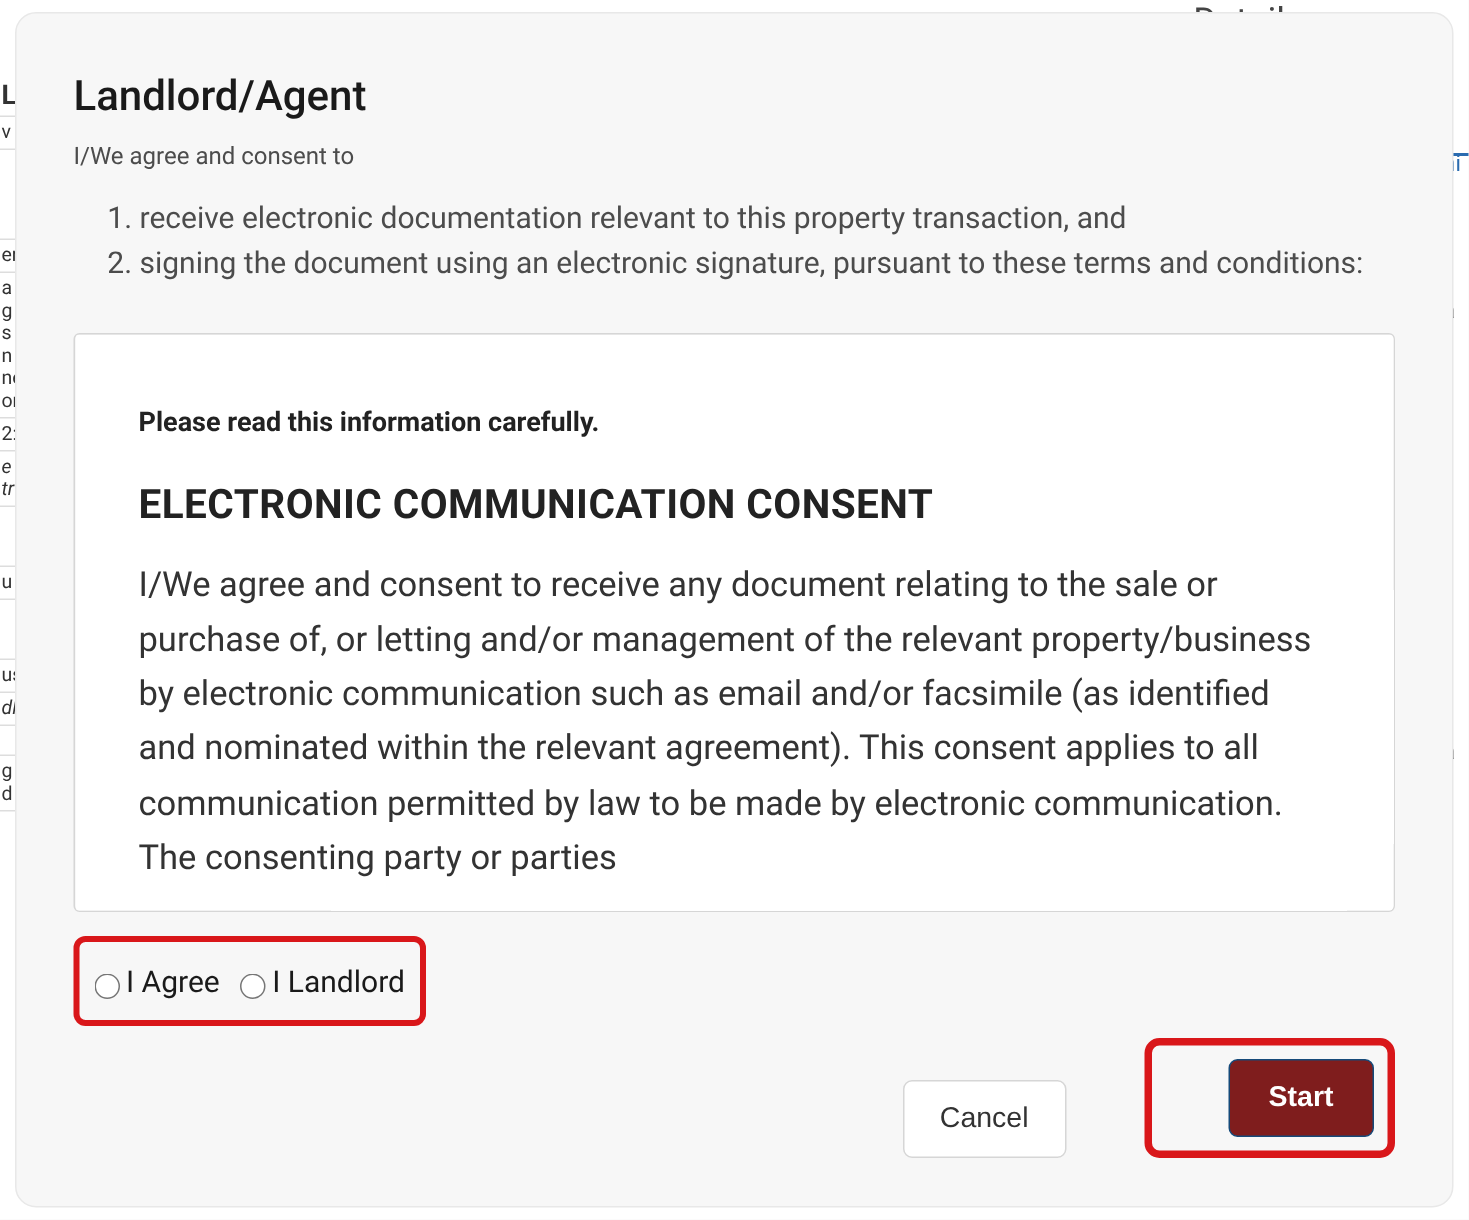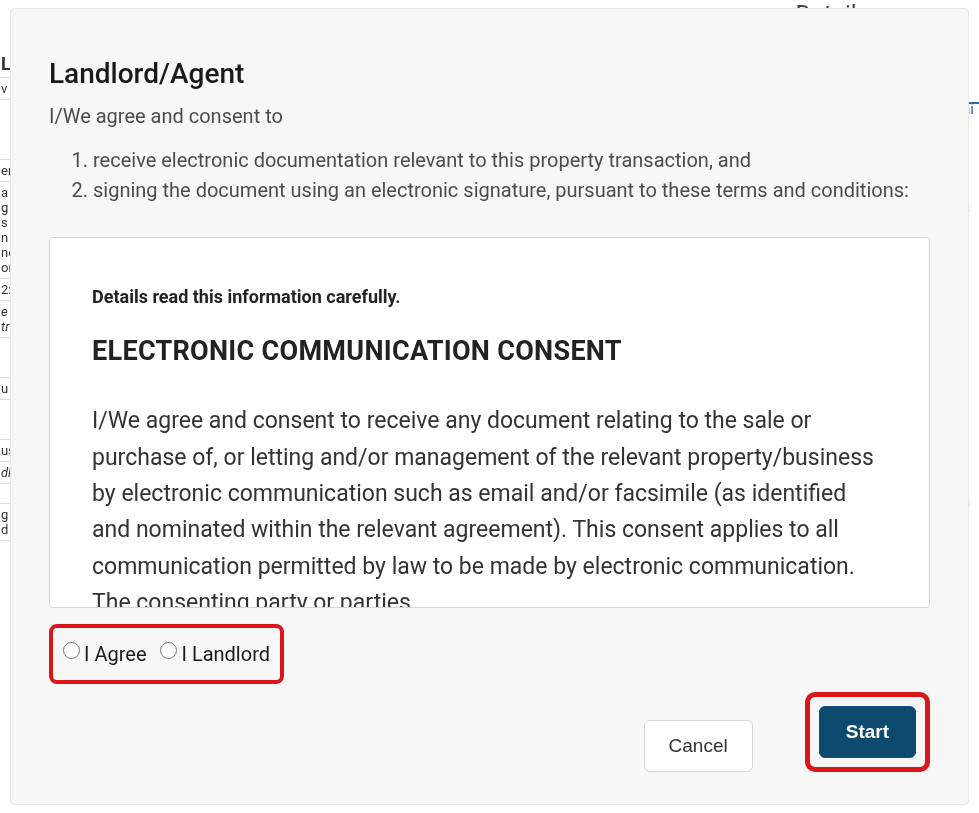--- a/index.html
+++ b/index.html
@@ -60,35 +60,35 @@
       padding: 40px 1px;
       white-space: nowrap;
     }
     .modal {
       position: absolute;
       left: 10px;
       right: 10px;
       top: 8px;
       bottom: 8px;
       background: #f7f7f7;
-      border-radius: 4px;
+      border-radius: 14px;
       border: 1px solid #e8e8e8;
       z-index: 10;
-      padding: 48px 38px 32px 38px;
+      padding: 38px 38px 32px 38px;
       display: flex;
       flex-direction: column;
     }
     .modal-title {
       font-size: 28px;
       font-weight: 500;
       color: #1a1a1a;
       margin-bottom: 14px;
     }
     .modal-subtitle {
-      font-size: 20px;
+      font-size: 16px;
       color: #4c4c4c;
       margin-bottom: 18px;
     }
     .consent-list {
       font-size: 20px;
       color: #4c4c4c;
       margin-bottom: 32px;
       padding-left: 44px;
       line-height: 1.48;
     }
@@ -122,21 +122,21 @@
     .terms-intro {
       font-size: 18px;
       font-weight: 700;
       color: #222;
       margin-bottom: 28px;
     }
     .terms-heading {
       font-size: 27px;
       font-weight: 700;
       color: #222;
-      margin-bottom: 36px;
+      margin-bottom: 20px;
       letter-spacing: 0.3px;
     }
     .terms-body {
       font-size: 23px;
       color: #333;
       line-height: 1.58;
     }
     .radio-row {
       display: inline-flex;
       align-items: center;
@@ -144,21 +144,21 @@
       padding: 14px 10px;
       border: 4px solid #d9171a;
       border-radius: 8px;
       margin-bottom: 8px;
       width: fit-content;
       font-size: 20px;
       color: #1a1a1a;
     }
     .radio-row label {
       display: inline-flex;
-      align-items: flex-start;
+      align-items: flex-end;
       gap: 4px;
       cursor: pointer;
     }
     .radio-row input[type="radio"] {
       width: 17px;
       height: 17px;
       cursor: pointer;
     }
     .button-row {
       display: flex;
@@ -176,28 +176,29 @@
       cursor: pointer;
       margin-right: 12px;
     }
     .start-wrap {
       border: 5px solid #d9171a;
       border-radius: 10px;
       padding: 9px;
       display: inline-block;
     }
     .start-button {
-      background: #0c4a6e;
+      background: #7f1d1d;
       border: 1px solid #154a7a;
       border-radius: 6px;
       padding: 14px 26px;
       font-size: 19px;
       font-weight: 600;
       color: #ffffff;
       cursor: pointer;
+      margin-left: 42px;
     }
     .bg-bold {
       font-weight: 700;
       font-size: 18px;
     }
     .bg-italic {
       font-style: italic;
     }
     .hr-line {
       position: absolute;
@@ -239,21 +240,21 @@
 </div>
 
 <div class="modal">
   <h1 class="modal-title">Landlord/Agent</h1>
   <p class="modal-subtitle">I/We agree and consent to</p>
   <ol class="consent-list">
     <li>receive electronic documentation relevant to this property transaction, and</li>
     <li>signing the document using an electronic signature, pursuant to these terms and conditions:</li>
   </ol>
   <div class="terms-box">
-    <p class="terms-intro">Details read this information carefully.</p>
+    <p class="terms-intro">Please read this information carefully.</p>
     <h2 class="terms-heading">ELECTRONIC COMMUNICATION CONSENT</h2>
     <p class="terms-body">I/We agree and consent to receive any document relating to the sale or purchase of, or letting and/or management of the relevant property/business by electronic communication such as email and/or facsimile (as identified and nominated within the relevant agreement). This consent applies to all communication permitted by law to be made by electronic communication. The consenting party or parties</p>
   </div>
   <div class="radio-row">
     <label>
       <input type="radio" name="consent" style="">
       <span>I Agree</span>
     </label>
     <label style="margin-left:8px;">
       <input type="radio" name="consent" style="">

